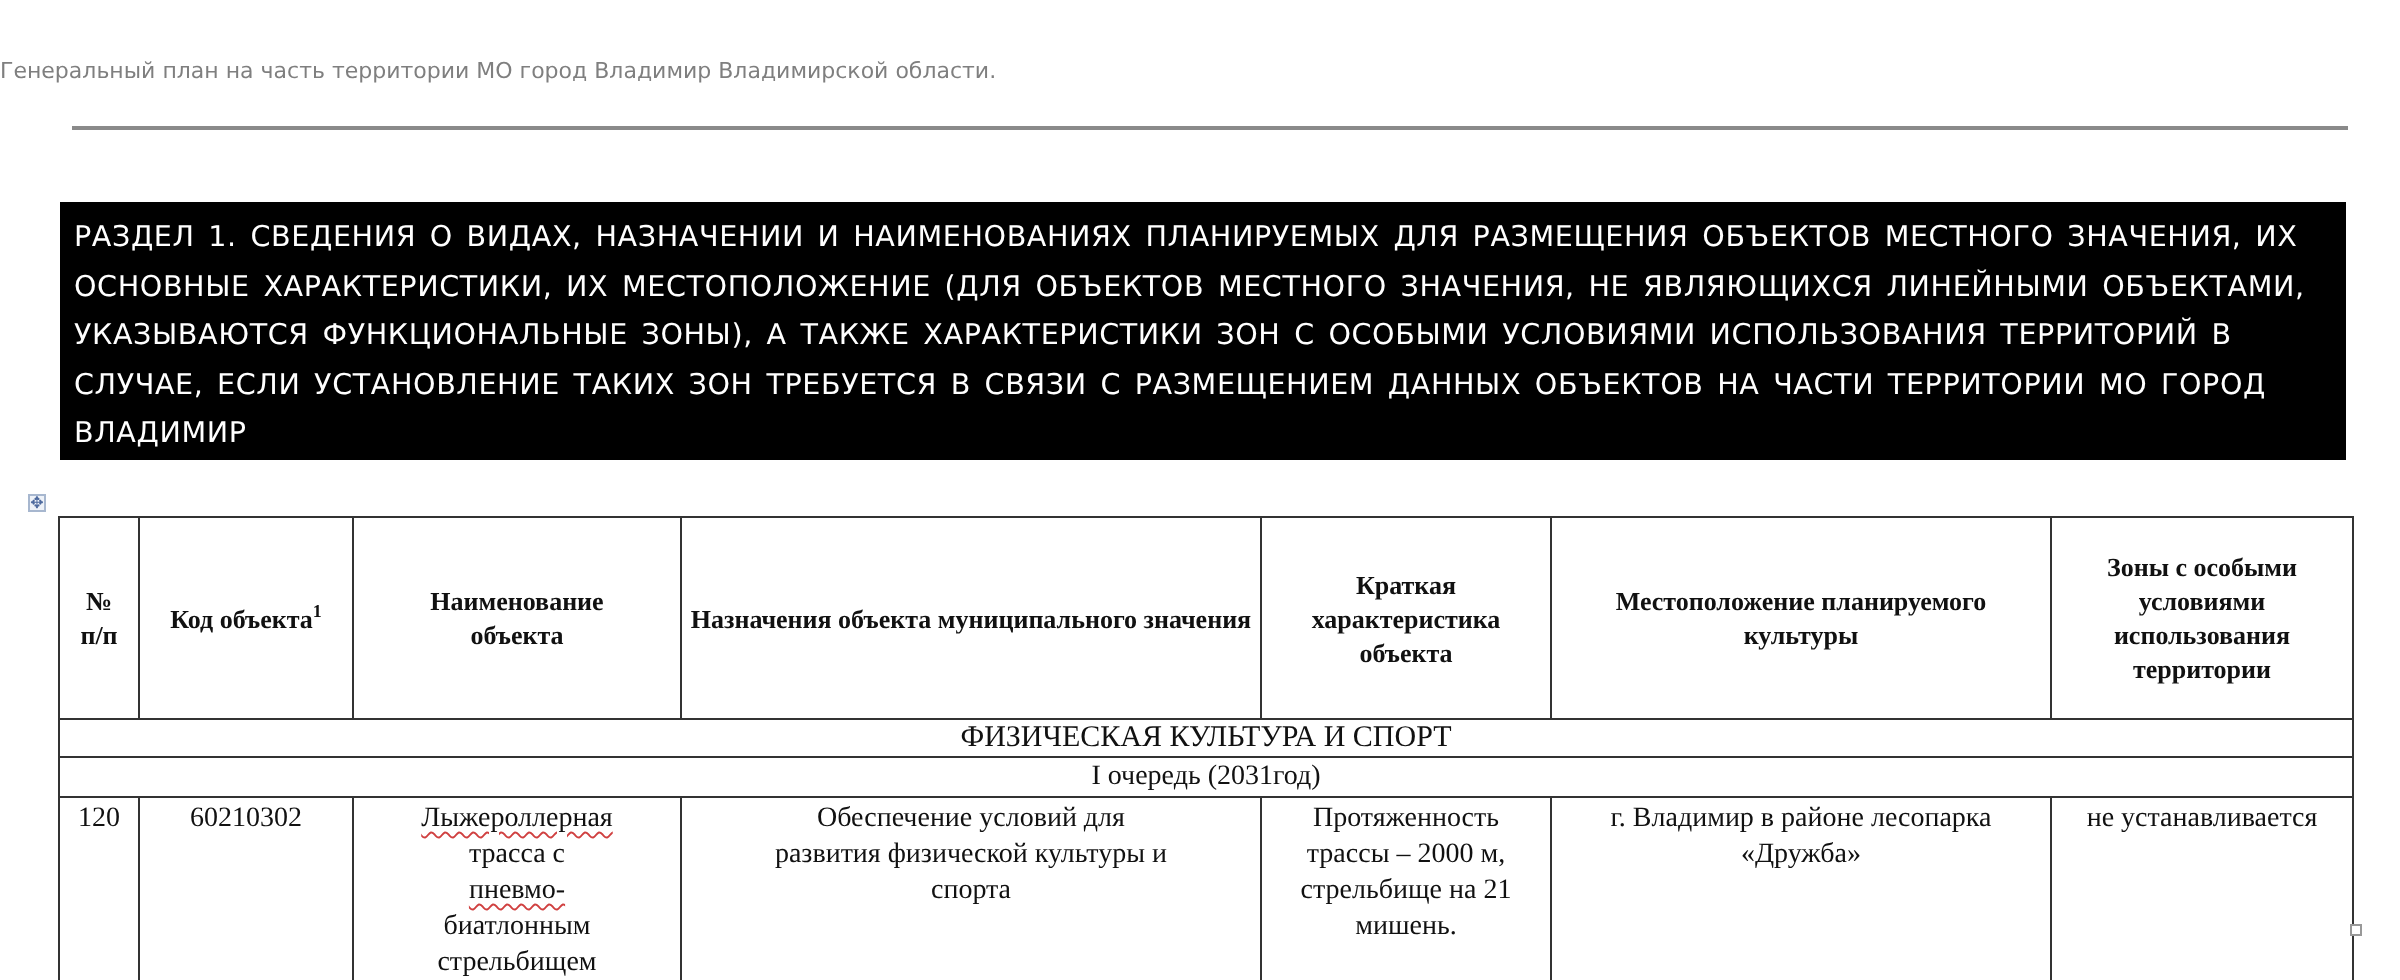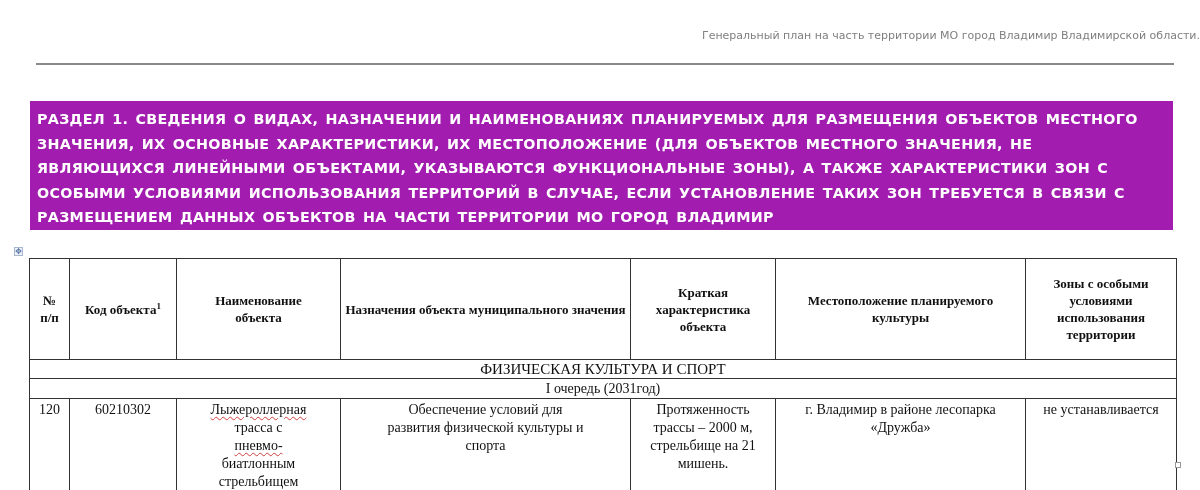--- a/index.html
+++ b/index.html
@@ -1,30 +1,30 @@
 <!DOCTYPE html>
 <html><head>
   <meta charset="utf-8">
   <style>
     html, body { margin: 0; padding: 0; background: #ffffff; }
     body { width: 1200px; height: 490px; position: relative; overflow: hidden; }
     .page-header {
       position: absolute; left: 0; top: 27px; width: 1200px;
-      text-align: right; color: #7f7f7f;
+      text-align: left; color: #7f7f7f;
       font-family: "DejaVu Sans", sans-serif; font-size: 11px; line-height: 17px;
     }
     .header-rule {
       position: absolute; left: 36px; top: 63px; width: 1138px; height: 0;
       border-top: 2px solid #8a8a8a;
     }
     .section-banner {
       position: absolute; left: 30px; top: 101px; width: 1143px; height: 129px;
-      background: #a21caf; box-sizing: border-box;
+      background: #000000; box-sizing: border-box;
       padding: 6px 10px 0 7px;
-      color: #ffffff; font-family: "DejaVu Sans", sans-serif; font-weight: bold;
+      color: #ffffff; font-family: "DejaVu Sans", sans-serif; font-weight: normal;
       font-size: 14.3px; line-height: 24.5px; letter-spacing: 0.3px;
       word-spacing: 2px;
     }
     .move-handle {
       position: absolute; left: 14px; top: 247px; width: 9px; height: 9px;
       border: 1px solid #a7b7cf; background: #eef2f8; box-sizing: border-box;
       font-size: 8px; line-height: 7px; text-align: center; color: #4e6a9e;
       font-family: "DejaVu Sans", sans-serif;
     }
     .resize-handle {

